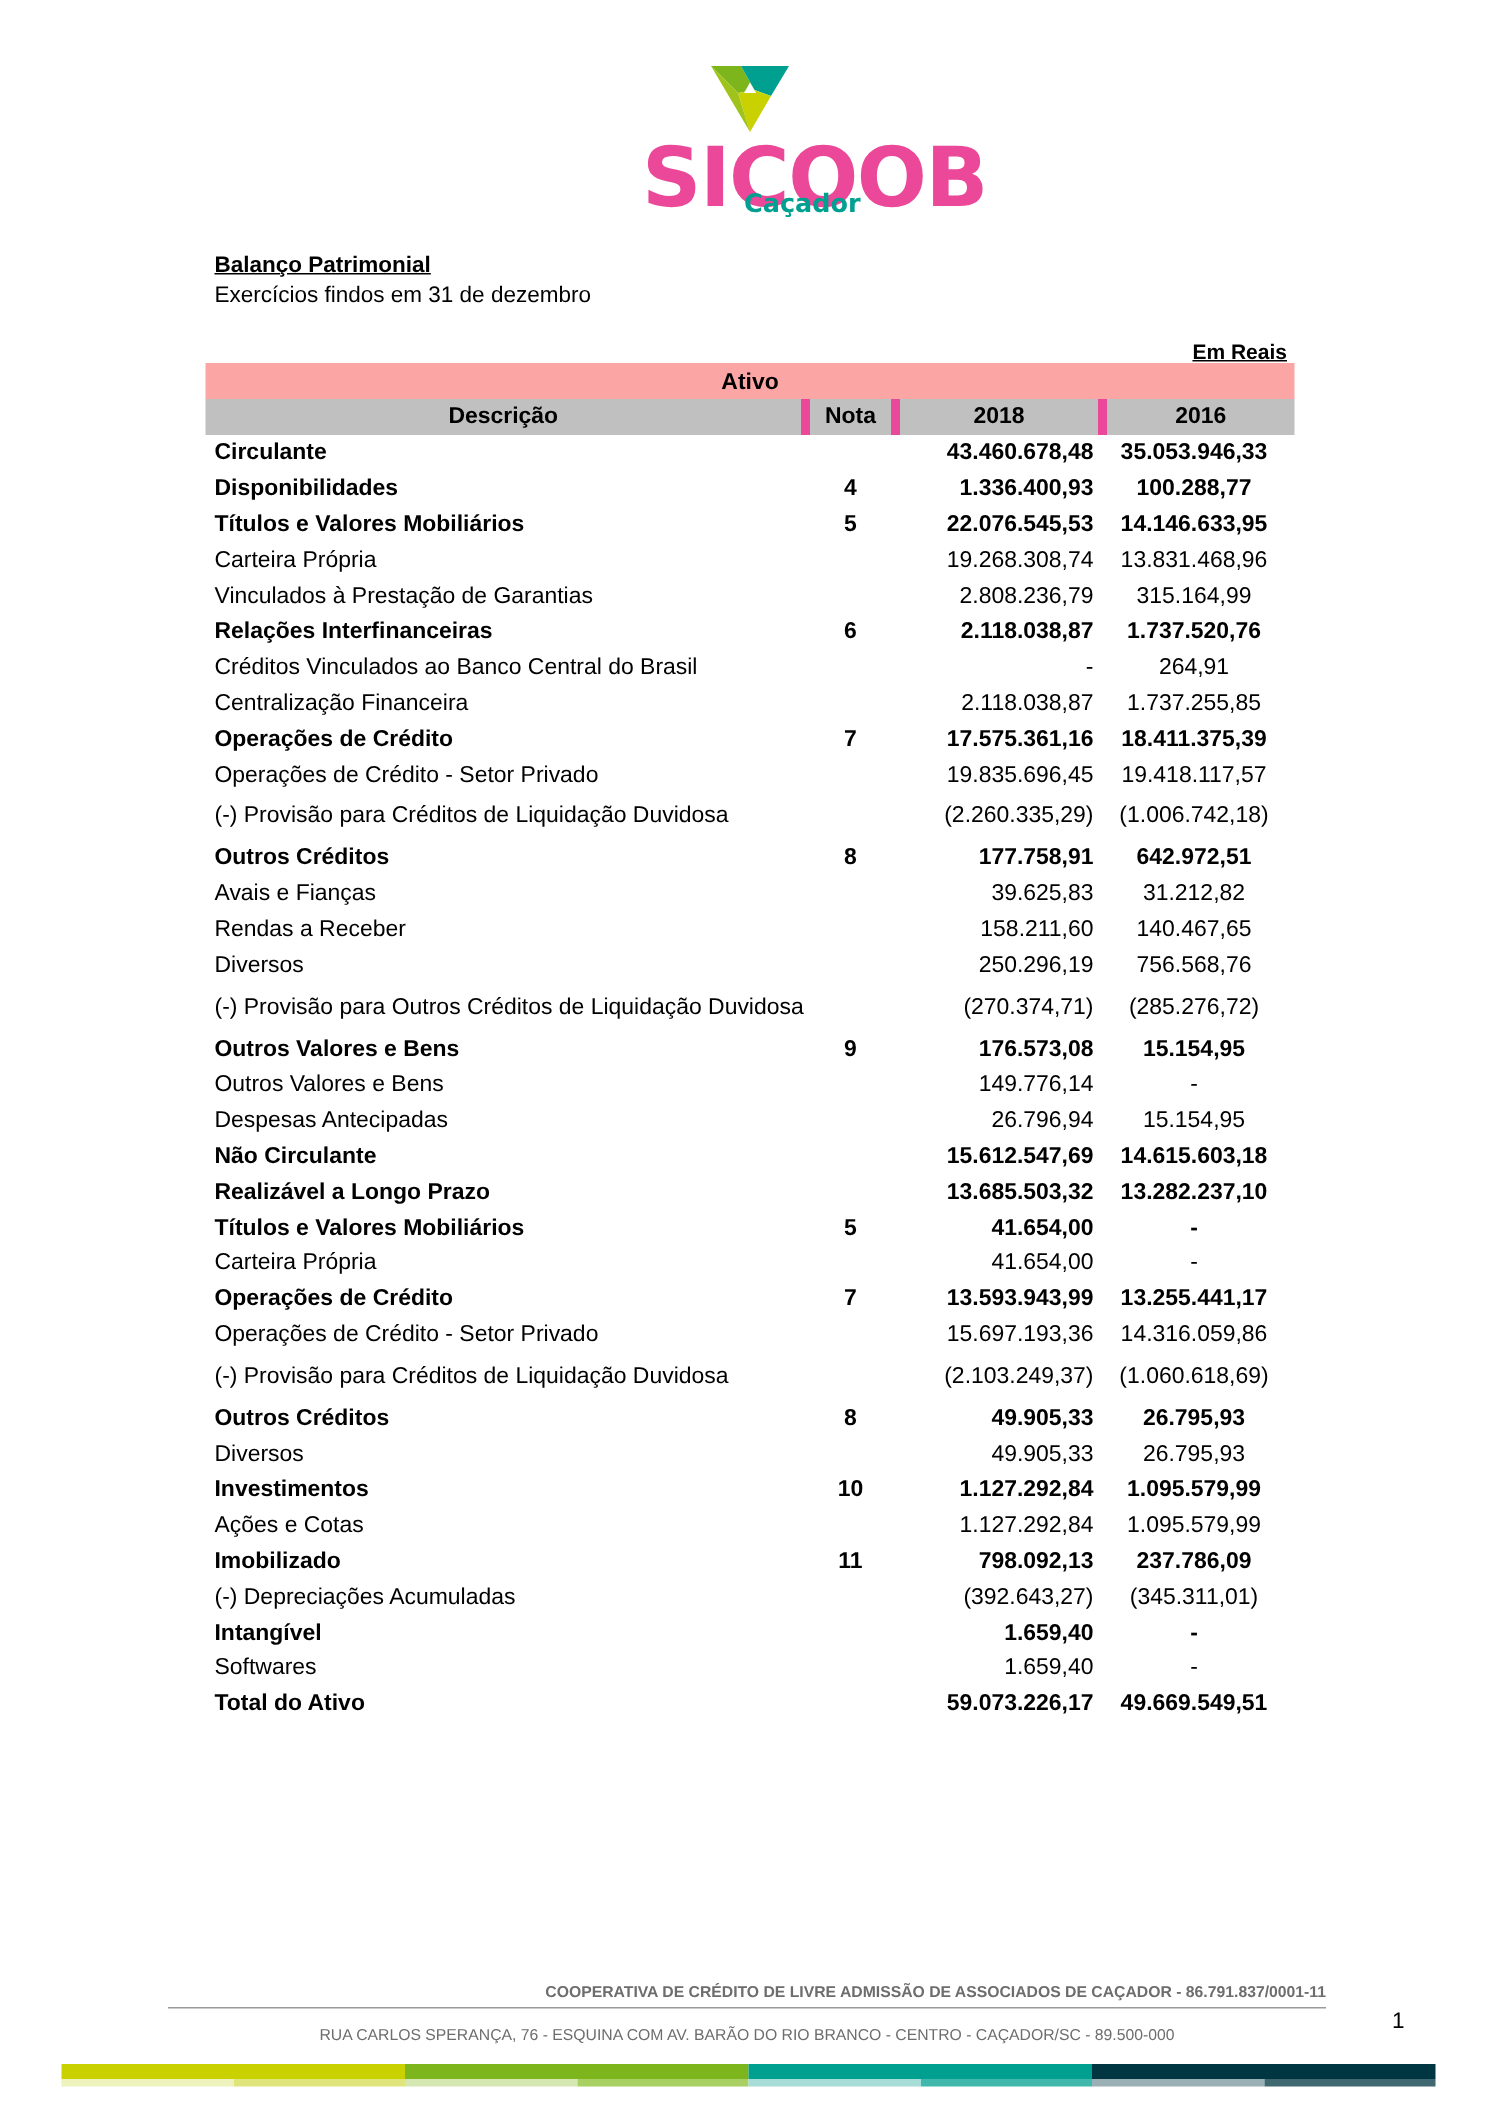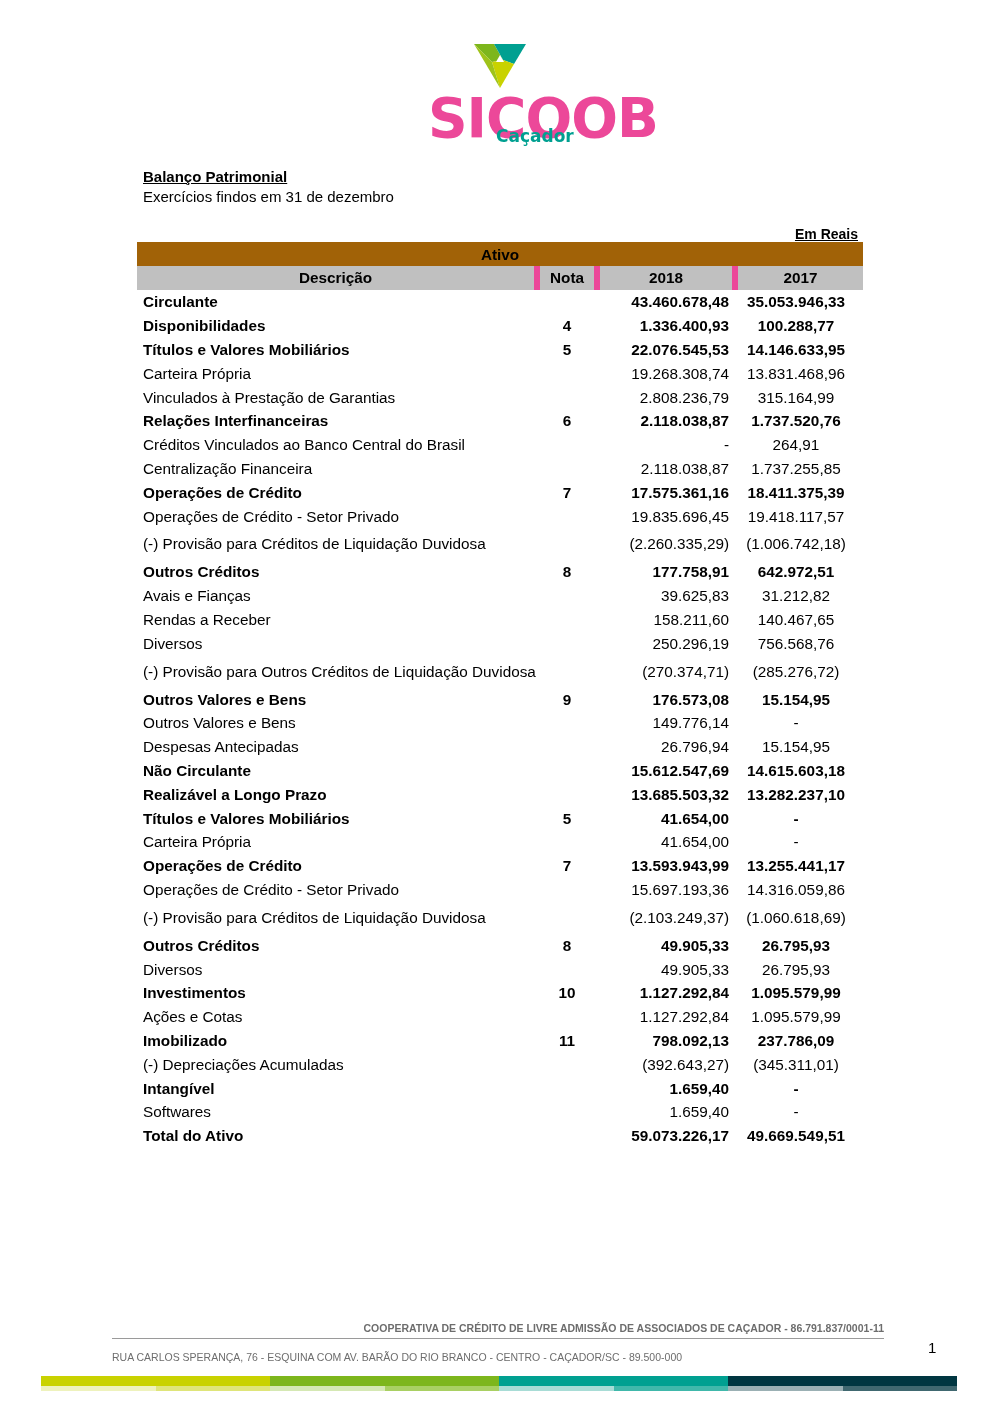--- a/index.html
+++ b/index.html
@@ -8,34 +8,34 @@
   .logo { position:absolute; left:0; top:40px; width:1000px; text-align:center; }
   .logo svg { display:block; margin:0 auto; }
   .logo-name { position:absolute; left:428px; top:86px; font-family:"DejaVu Sans", sans-serif;
                font-weight:bold; font-size:55px; color:#ec4899; letter-spacing:-1px; }
   .logo-sub { position:absolute; left:496px; top:126px; font-family:"DejaVu Sans", sans-serif;
               font-size:17px; font-weight:bold; color:#00a091; }
   .title { position:absolute; left:143px; top:168px; font-size:15px; font-weight:bold;text-decoration:underline; }
   .subtitle { position:absolute; left:143px; top:188px; font-size:15px; }
   .unit { position:absolute; right:142px; top:226px; font-size:14px; font-weight:bold; text-decoration:underline; }
   table { position:absolute; left:137px; top:242px; width:726px; border-collapse:collapse; font-size:15.3px; }
-  thead tr.h1 th { background:#a16207; height:22px; font-weight:bold; text-align:center; padding:2px 0 0 0; }
+  thead tr.h1 th { background:#fca5a5; height:22px; font-weight:bold; text-align:center; padding:2px 0 0 0; }
   thead tr.h2 th { background:#c0c0c0; height:24px; font-weight:bold; padding:0; }
   thead tr.h2 th + th { border-left:6px solid #ec4899; }
   col.c-desc { width:400px; } col.c-nota { width:60px; } col.c-y1 { width:138px; } col.c-y2 { width:128px; }
   tbody td { height:23.8px; padding:0; vertical-align:middle; line-height:17px; }
   tbody td.desc { padding-left:6px; }
   tbody td.nota { text-align:center; }
   tbody td.num { text-align:right; padding-right:6px; }
   tbody td.num + td.num { padding-right:6px;text-align:center; }
   tr.bold td { font-weight:bold; }
   tr.tall td { height:32px; }
   .foot1 { position:absolute; left:112px; top:1322px; width:772px; text-align:right;
            font-size:10.5px; font-weight:bold; color:#6d6d6d; padding-bottom:4px; border-bottom:1px solid #9a9a9a; }
-  .foot2 { position:absolute; left:112px; top:1351px; width:772px; text-align:left; font-size:10.5px; color:#6d6d6d; }
+  .foot2 { position:absolute; left:112px; top:1351px; width:772px; text-align:center; font-size:10.5px; color:#6d6d6d; }
   .pagenum { position:absolute; left:928px; top:1339px; font-size:15px; }
   .stripe { position:absolute; left:41px; top:1376px; width:916px; height:16px; }
   .stripe div { position:absolute; }
 </style>
 </head>
 <body>
 
 <div class="logo">
   <svg width="60" height="50" viewBox="0 0 60 50">
     <polygon points="4,4 24,4 33,20 22,22" fill="#7db61c"></polygon>
@@ -60,21 +60,21 @@
       <col class="c-y2">
     </colgroup>
   <thead>
     <tr class="h1">
         <th colspan="4">Ativo</th>
       </tr>
     <tr class="h2">
       <th>Descrição</th>
       <th>Nota</th>
       <th>2018</th>
-      <th>2017</th>
+      <th>2016</th>
     </tr>
   </thead>
   <tbody id="rows">
       <tr class="bold">
         <td class="desc">Circulante</td>
         <td class="nota"></td>
         <td class="num">43.460.678,48</td>
         <td class="num">35.053.946,33</td>
       </tr>
       <tr class="bold">

